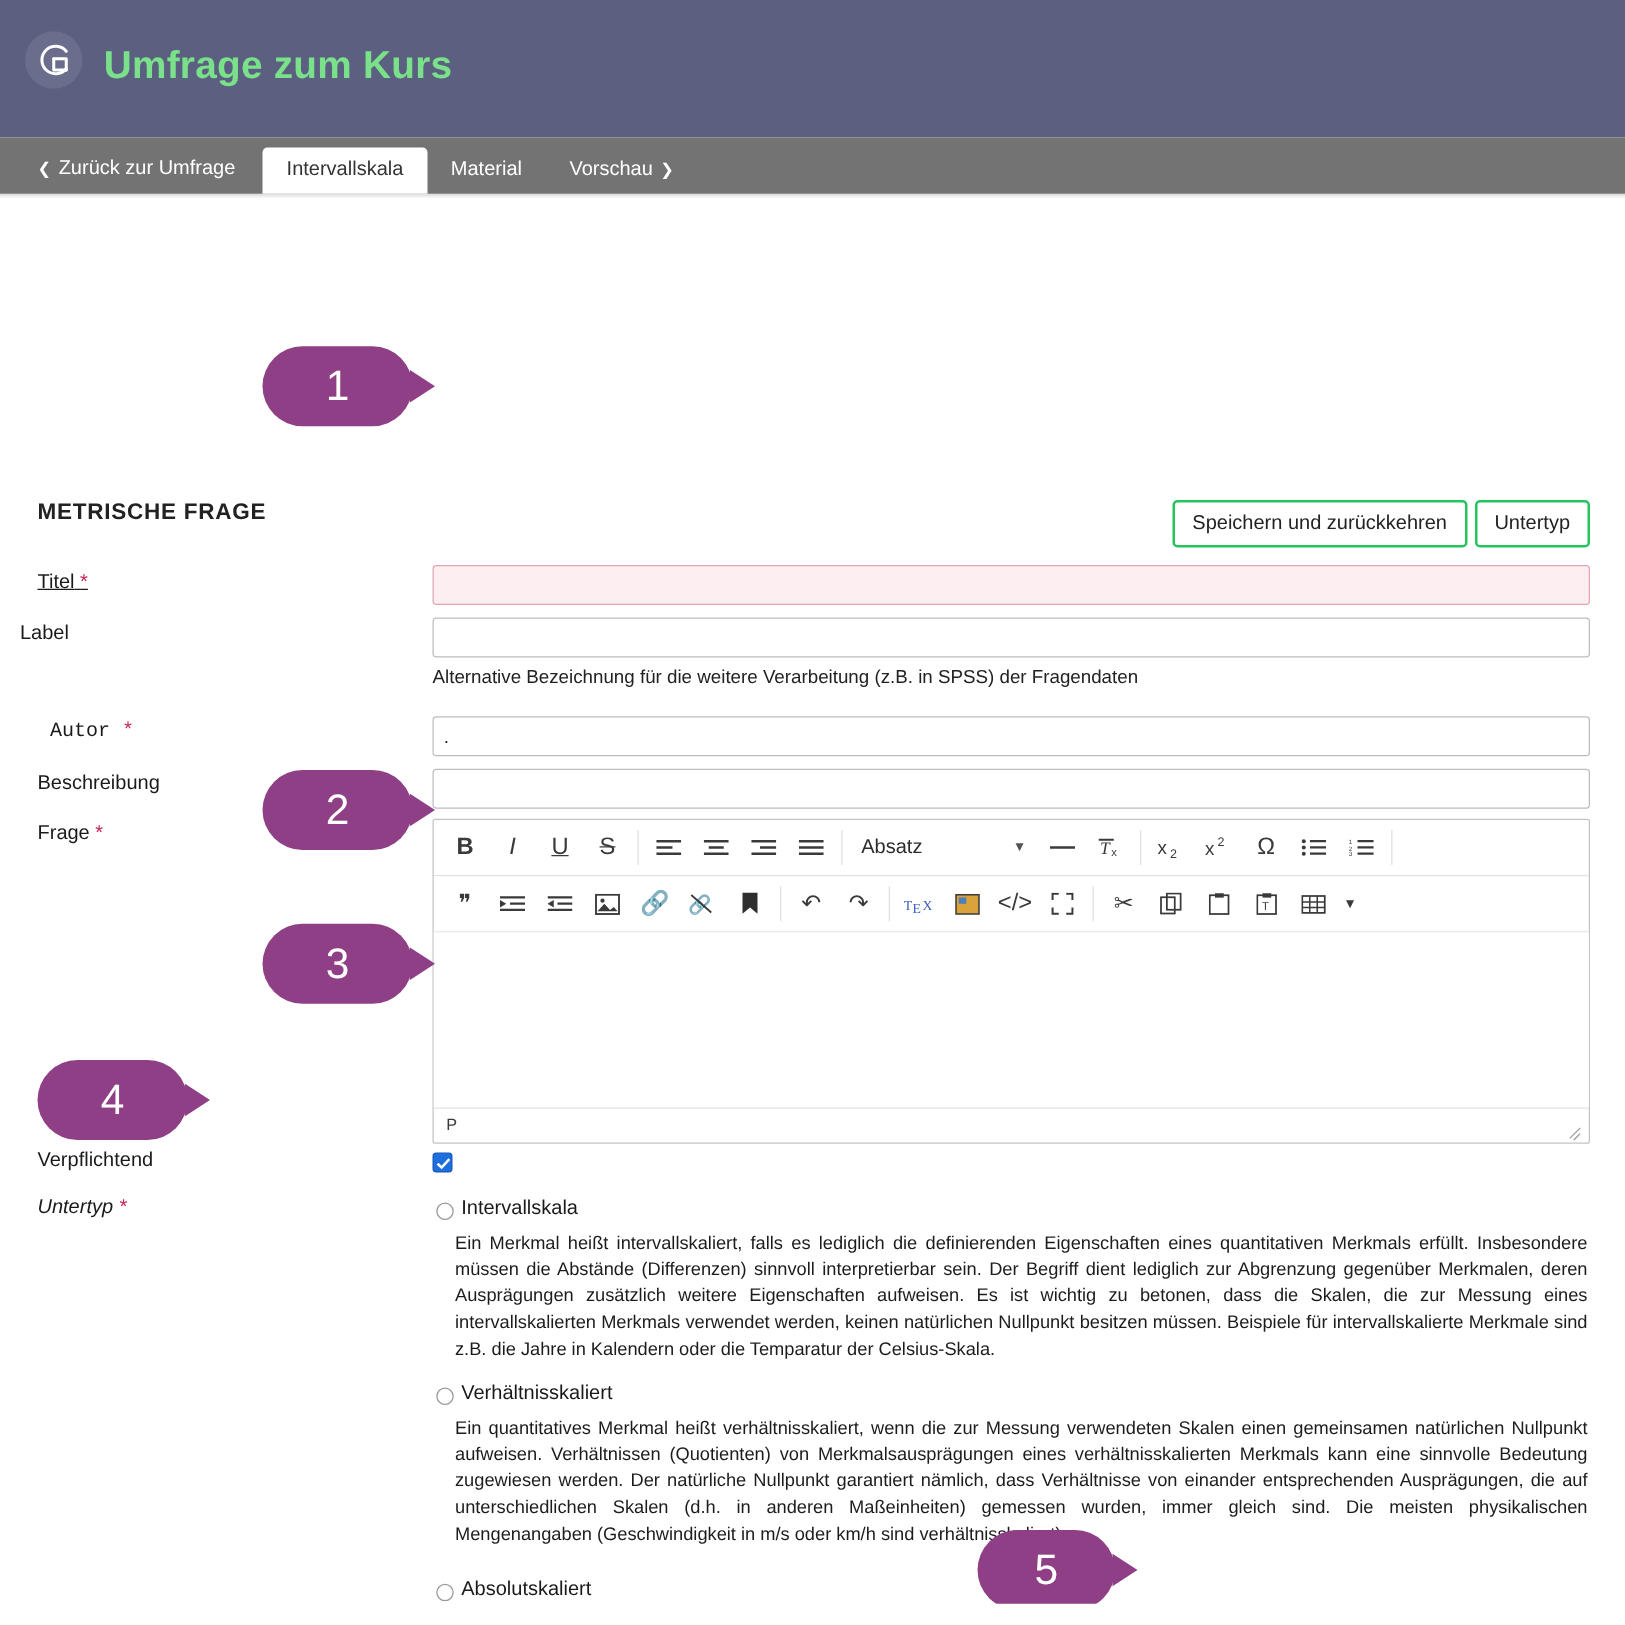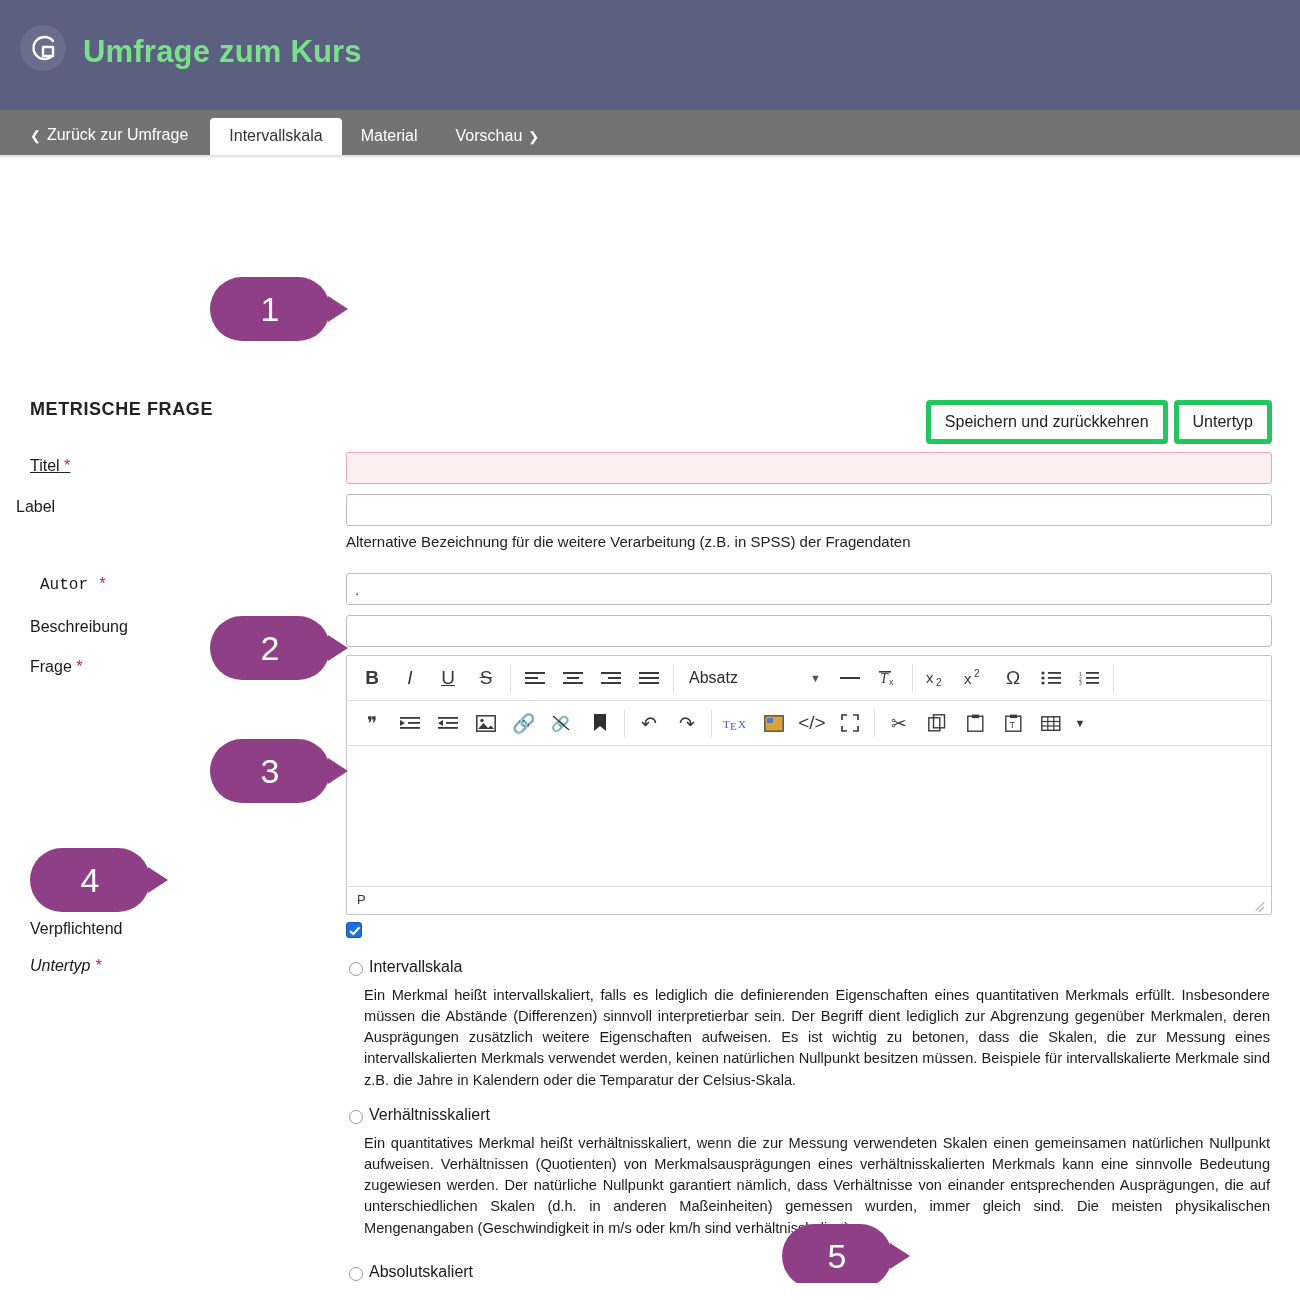--- a/index.html
+++ b/index.html
@@ -86,21 +86,21 @@
   .section-title {
     position: absolute;
     left: 30px; top: 240px;
     font-size: 18px;
     font-weight: bold;
     letter-spacing: 0.6px;
     color: #222;
   }
 
   .btn {
-    border: 5px solid #22c55e;
+    border: 2px solid #22c55e;
     background: #ffffff;
     color: #222;
     font-size: 16px;
     font-family: "Liberation Sans", sans-serif;
     padding: 8px 14px;
     border-radius: 4px;
     cursor: pointer;
     white-space: nowrap;
   }
 

